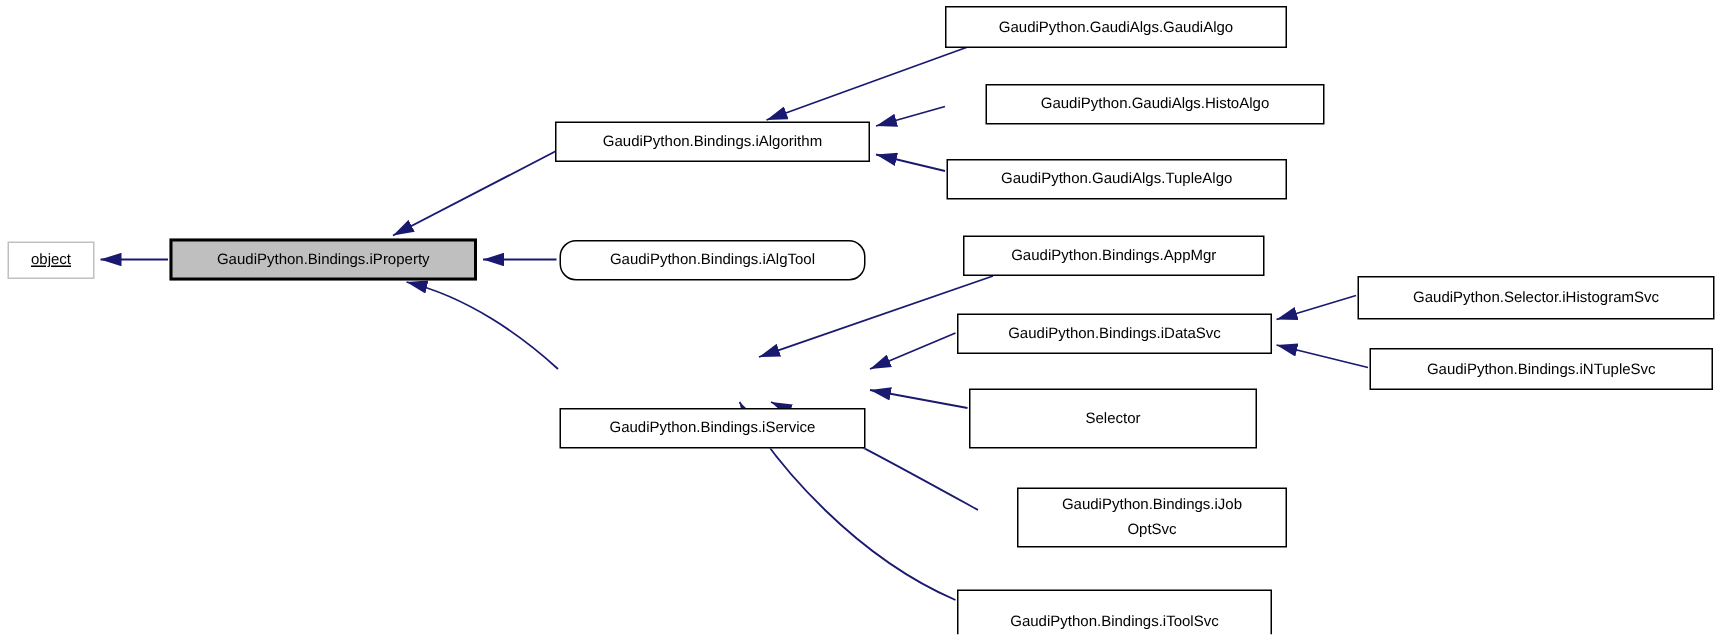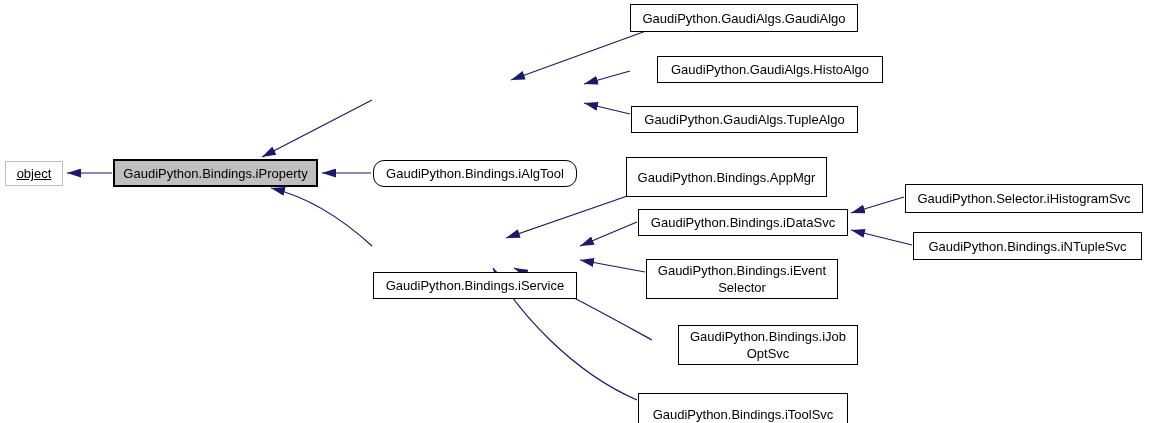--- a/index.html
+++ b/index.html
@@ -7,21 +7,21 @@
     position:relative; width:1152px; height:423px; background:var(--background,#ffffff);
     font-family:"Liberation Sans", sans-serif; overflow:hidden;
   }
   #edges { position:absolute; left:0; top:0; pointer-events:none; }
   #edges path { stroke:var(--edge,#191970); stroke-width:1.2; fill:none; }
   #edges .arrowhead { fill:var(--edge,#191970); stroke:none; }
   .node {
     position:absolute; box-sizing:border-box;
     background:#ffffff; border:1px solid var(--node-border,#000000);
     display:flex; flex-direction:column; align-items:center; justify-content:center;
-    font-size:13px; line-height:17px; color:var(--text,#000000);
+    font-size:10px; line-height:17px; color:var(--text,#000000);
     text-align:center; white-space:nowrap; cursor:pointer;
   }
   .node.current { background:var(--current-node-fill,#bfbfbf); border:2px solid var(--node-border,#000000); cursor:default; }
   .node.external { border-color:var(--external-node-border,#c0c0c0); cursor:default; }
 </style>
 </head>
 <body>
 
 <div id="canvas">
 
@@ -48,20 +48,23 @@
   </svg>
 
   <div class="node external" style="left:5px; top:161px; width:58px; height:25px;text-decoration:underline;">
     <span>object</span>
   </div>
 
   <div class="node current" style="left:113px; top:159px; width:205px; height:28px;">
     <span>GaudiPython.Bindings.iProperty</span>
   </div>
 
+  <div class="node" style="left:370px; top:81px; width:210px; height:27px;">
+    <span>GaudiPython.Bindings.iAlgorithm</span>
+  </div>
 
   <div class="node" style="left:373px; top:160px; width:204px; height:27px;border-radius:11px;">
     <span>GaudiPython.Bindings.iAlgTool</span>
   </div>
 
   <div class="node" style="left:373px; top:240px; width:204px; height:27px;margin-top:32px;">
     <span>GaudiPython.Bindings.iService</span>
   </div>
 
   <div class="node" style="left:630px; top:4px; width:228px; height:28px;">
@@ -69,30 +72,29 @@
   </div>
 
   <div class="node" style="left:631px; top:56px; width:226px; height:27px;margin-left:26px;">
     <span>GaudiPython.GaudiAlgs.HistoAlgo</span>
   </div>
 
   <div class="node" style="left:631px; top:106px; width:227px; height:27px;">
     <span>GaudiPython.GaudiAlgs.TupleAlgo</span>
   </div>
 
-  <div class="node" style="left:626px; top:157px; width:201px; height:40px;align-items:center;">
+  <div class="node" style="left:642px; top:157px; width:201px; height:27px;align-items:center;">
     <span>GaudiPython.Bindings.AppMgr</span>
   </div>
 
   <div class="node" style="left:638px; top:209px; width:210px; height:27px;text-align:center;">
     <span>GaudiPython.Bindings.iDataSvc</span>
   </div>
 
   <div class="node" style="left:646px; top:259px; width:192px; height:40px;">
-    <span>GaudiPython.Bindings.iEvent</span>
     <span>Selector</span>
   </div>
 
   <div class="node" style="left:653px; top:325px; width:180px; height:40px;margin-left:25px;">
     <span>GaudiPython.Bindings.iJob</span>
     <span>OptSvc</span>
   </div>
 
   <div class="node" style="left:638px; top:393px; width:210px; height:43px;">
     <span>GaudiPython.Bindings.iToolSvc</span>

